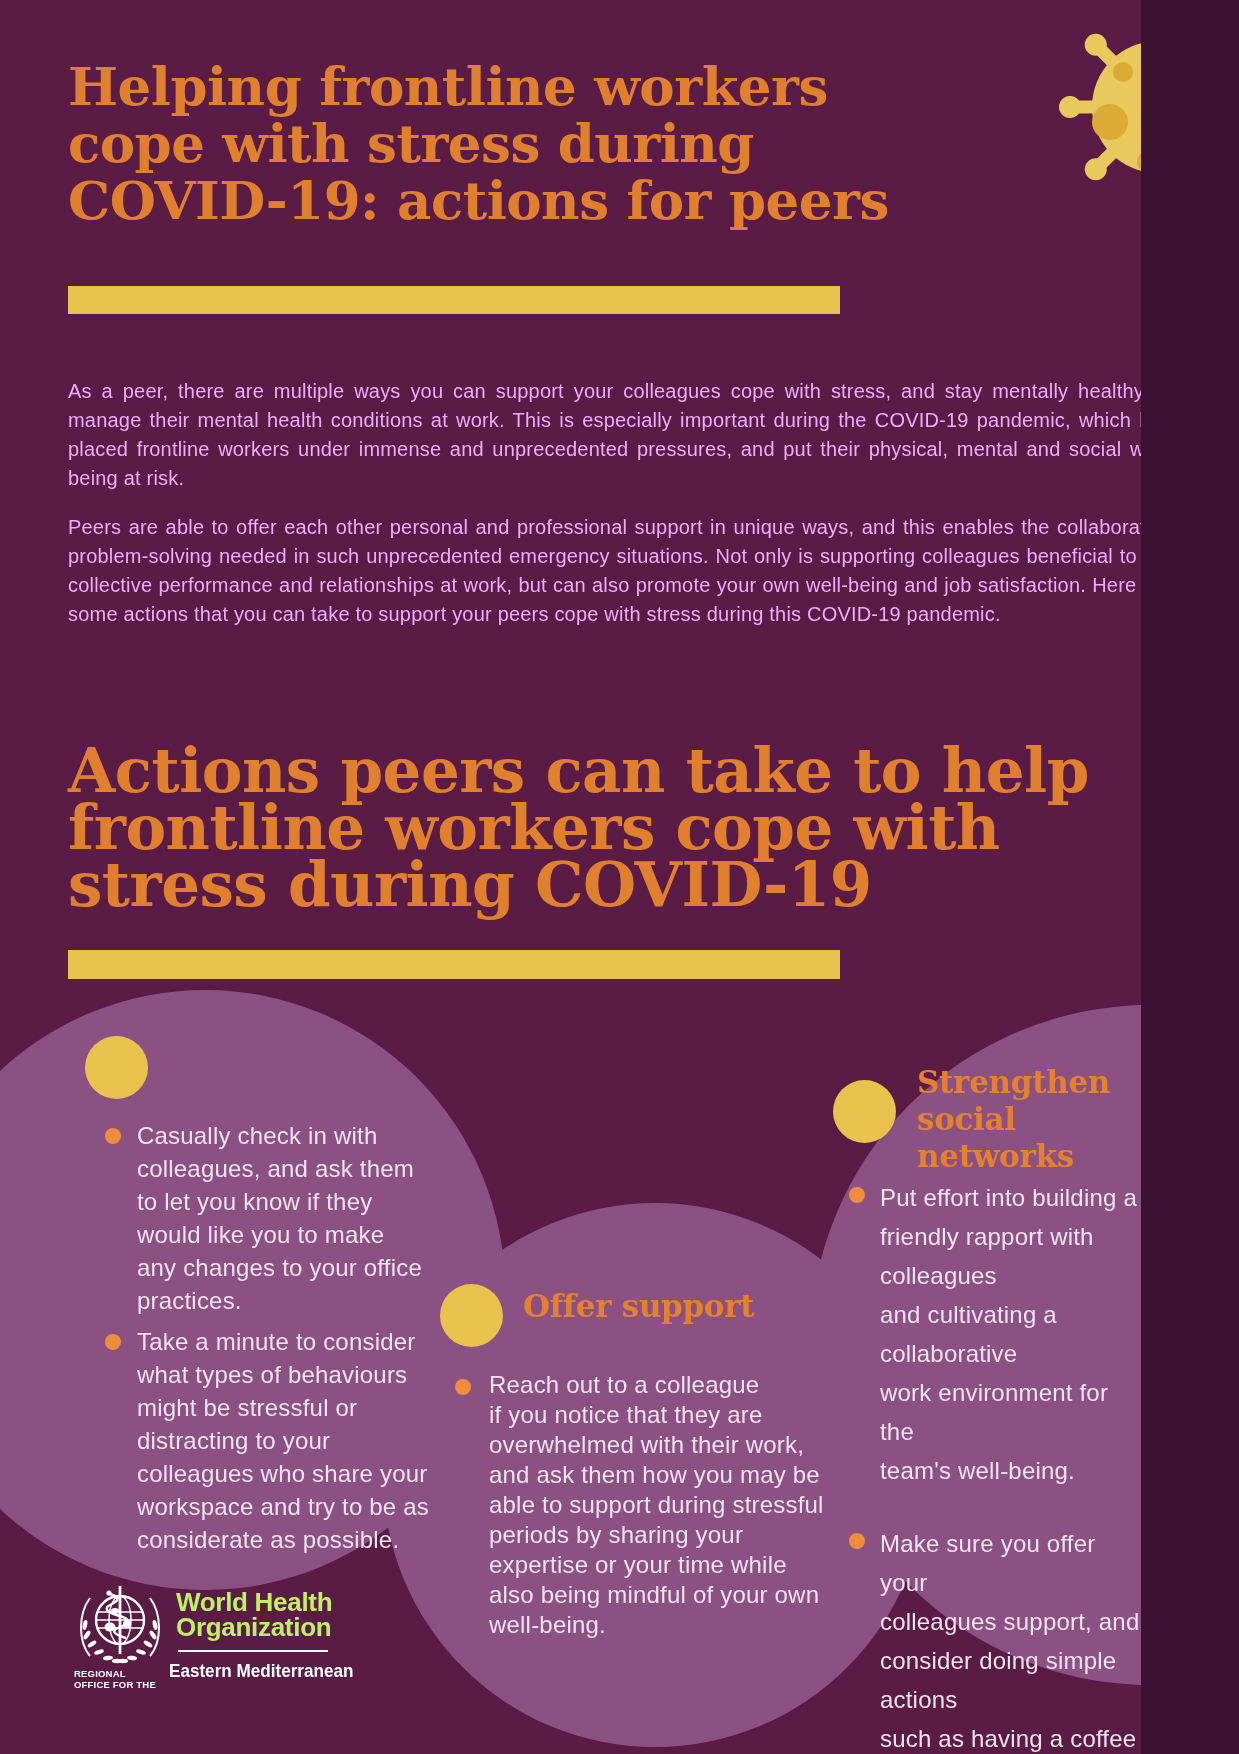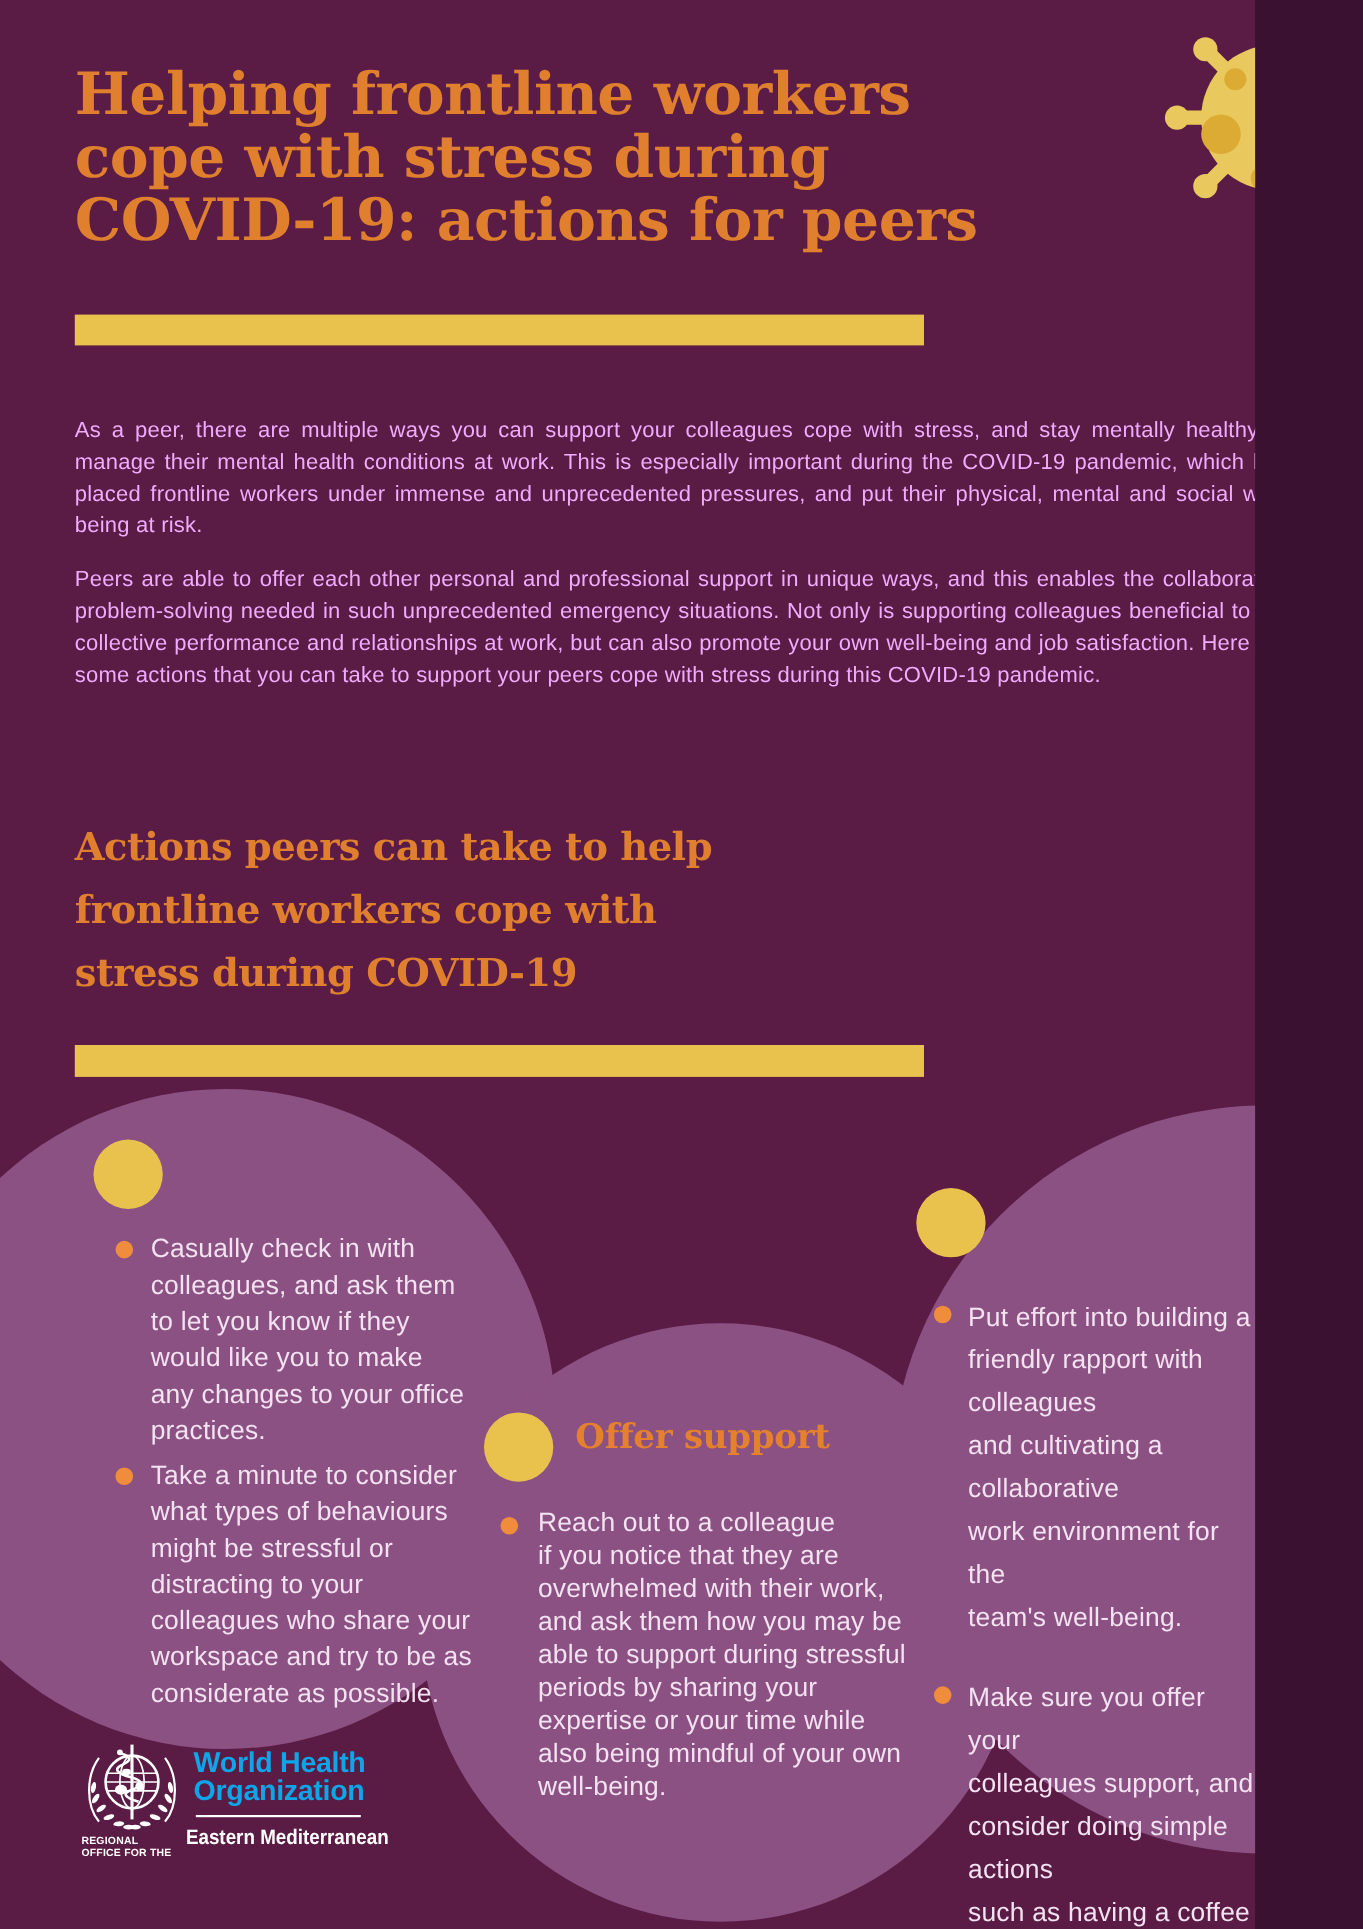--- a/index.html
+++ b/index.html
@@ -17,21 +17,21 @@
     font-weight:bold;
     font-size:53px;line-height:57px;
     color:#e0802f;
     white-space:pre-line;
     letter-spacing:-0.5px;
   }
   .section-heading{
     position:absolute;left:68px;top:742px;margin:0;
     font-family:"DejaVu Serif", serif;
     font-weight:bold;
-    font-size:35px;line-height:57px;
+    font-size:61px;line-height:57px;
     color:#e0802f;
     white-space:pre-line;
     letter-spacing:-0.5px;
   }
   .accent-bar{
     position:absolute;left:68px;width:772px;height:28px;
     background:#e9c24e;
   }
   .bar-title{top:286px;}
   .bar-section{top:950px;height:29px;}
@@ -96,21 +96,21 @@
   }
   .bullets-1 .bullet-text{line-height:33px;}
   .bullets-2 .bullet-text{line-height:30px;margin-left:18px;}
   .bullets-3 .bullet-text{line-height:39px;margin-left:15px;}
   
   .virus{position:absolute;left:1058px;top:7px;}
   
   .who-emblem{position:absolute;left:70px;top:1580px;}
   .who-name{
     position:absolute;left:176px;top:1590px;
-    color:#0ea5e9;font-weight:bold;
+    color:#bef264;font-weight:bold;
     font-size:26px;line-height:25px;
     letter-spacing:-0.3px;
   }
   .who-divider{
     position:absolute;left:178px;top:1650px;width:150px;height:2px;
     background:#ffffff;
   }
   .who-office{
     position:absolute;left:74px;top:1660px;width:300px;
     display:flex;align-items:baseline;
@@ -232,20 +232,22 @@
 and ask them how you may be
 able to support during stressful
 periods by sharing your
 expertise or your time while
 also being mindful of your own
 well-being.</p>
     </div>
   </div>
 
   <div class="card-marker marker-3"></div>
+  <h3 class="card-title card-title-3">Strengthen
+social networks</h3>
   <div class="bullets bullets-3">
     <div class="bullet">
       <span class="bullet-dot"></span>
       <p class="bullet-text">Put effort into building a
 friendly rapport with colleagues
 and cultivating a collaborative
 work environment for the
 team's well-being.</p>
     </div>
     <div class="bullet">

